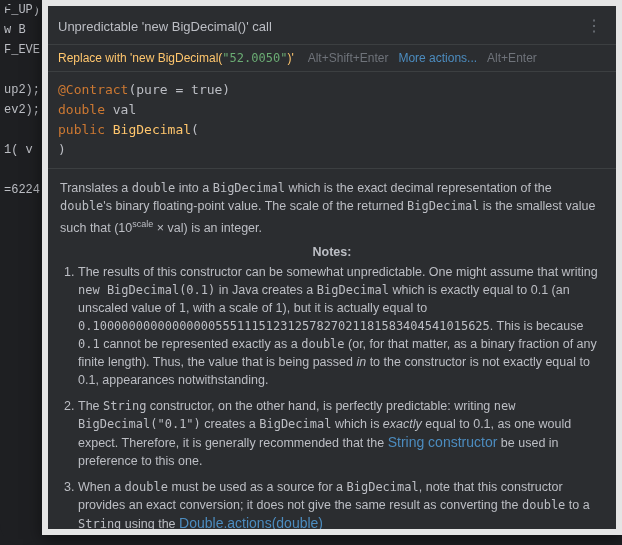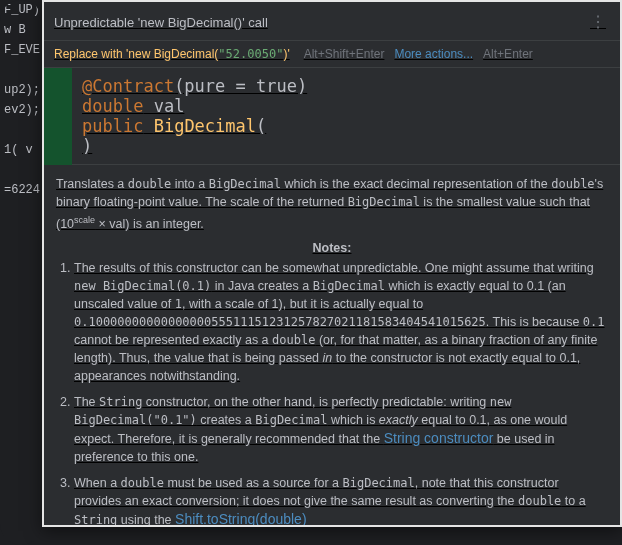--- a/index.html
+++ b/index.html
@@ -12,25 +12,24 @@
       overflow: hidden;
       position: relative;
     }
 
     
     .popup {
       position: absolute;
       top: 0;
       left: 42px;
       right: 0;
-      background: #14532d;
-      border: 2px solid #e5e5e5;
+      background: #be185d;
+      border: 6px solid #e5e5e5;
       box-shadow: 0 4px 16px rgba(0,0,0,0.5);
       z-index: 10;
-      text-decoration: underline;
     }
 
     
     .popup-header {
       background: #2b2d30;
       padding: 8px 10px 6px 10px;
       border-bottom: 1px solid #3c3f41;
       display: flex;
       align-items: center;
       justify-content: space-between;
@@ -88,23 +87,22 @@
       cursor: pointer;
       margin-left: 6px;
     }
 
     
     .code-snippet {
       background: #2b2d30;
       padding: 8px 10px;
       border-bottom: 1px solid #3c3f41;
       font-family: 'Consolas', monospace;
-      font-size: 17px;
+      font-size: 13px;
       line-height: 20px;
-      margin-left: 28px;
     }
 
     .kw-annotation { color: #cc7832; }
     .kw-public { color: #cc7832; }
     .kw-class-name { color: #ffc66d; }
     .kw-double { color: #cc7832; }
     .paren { color: #bcbec4; }
     .var-name { color: #bcbec4; }
 
     
@@ -258,18 +256,18 @@
     </p>
     <span class="bold-label">Notes:</span>
     <ol class="notes-list">
       <li>
         The results of this constructor can be somewhat unpredictable. One might assume that writing <span class="inline-code">new BigDecimal(0.1)</span> in Java creates a <span class="inline-code">BigDecimal</span> which is exactly equal to 0.1 (an unscaled value of <span class="inline-code">1</span>, with a scale of 1), but it is actually equal to <span class="inline-code">0.1000000000000000055511151231257827021181583404541015625</span>. This is because <span class="inline-code">0.1</span> cannot be represented exactly as a <span class="inline-code">double</span> (or, for that matter, as a binary fraction of any finite length). Thus, the value that is being passed <em class="italic">in</em> to the constructor is not exactly equal to 0.1, appearances notwithstanding.
       </li>
       <li>
         The <span class="inline-code">String</span> constructor, on the other hand, is perfectly predictable: writing <span class="inline-code">new BigDecimal("0.1")</span> creates a <span class="inline-code">BigDecimal</span> which is <em class="italic">exactly</em> equal to 0.1, as one would expect. Therefore, it is generally recommended that the <span class="link-text">String constructor</span> be used in preference to this one.
       </li>
       <li>
-        When a <span class="inline-code">double</span> must be used as a source for a <span class="inline-code">BigDecimal</span>, note that this constructor provides an exact conversion; it does not give the same result as converting the <span class="inline-code">double</span> to a <span class="inline-code">String</span> using the <span class="link-text">Shift.toString(double)</span>
+        When a <span class="inline-code">double</span> must be used as a source for a <span class="inline-code">BigDecimal</span>, note that this constructor provides an exact conversion; it does not give the same result as converting the <span class="inline-code">double</span> to a <span class="inline-code">String</span> using the <span class="link-text">Double.actions(double)</span>
       </li>
     </ol>
   </div>
 
 </div>
 
 </body></html>

